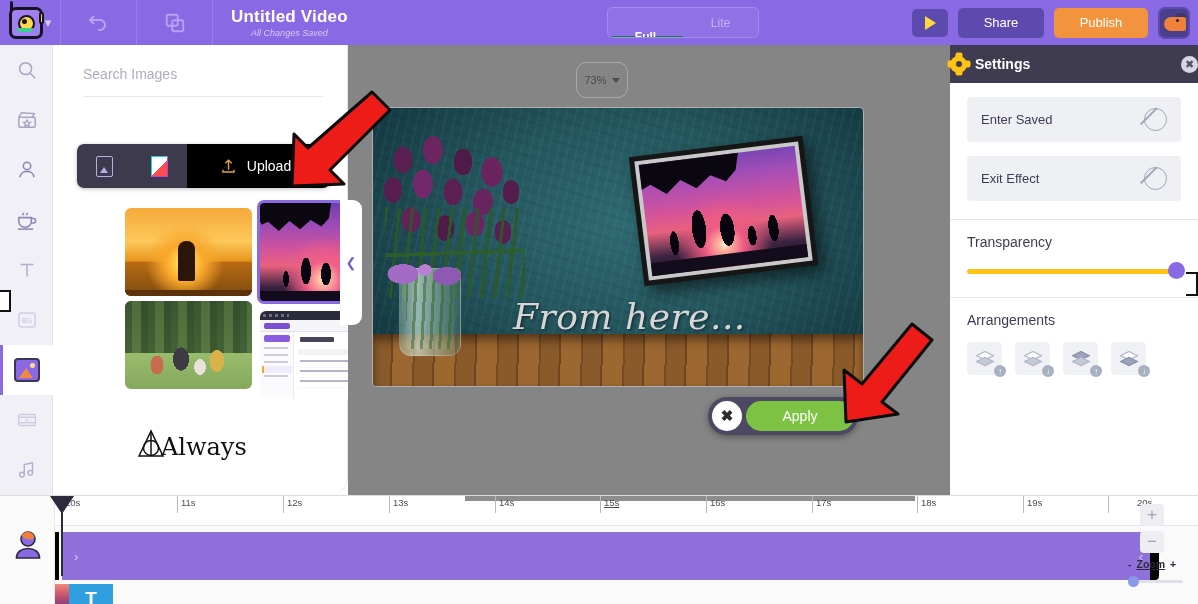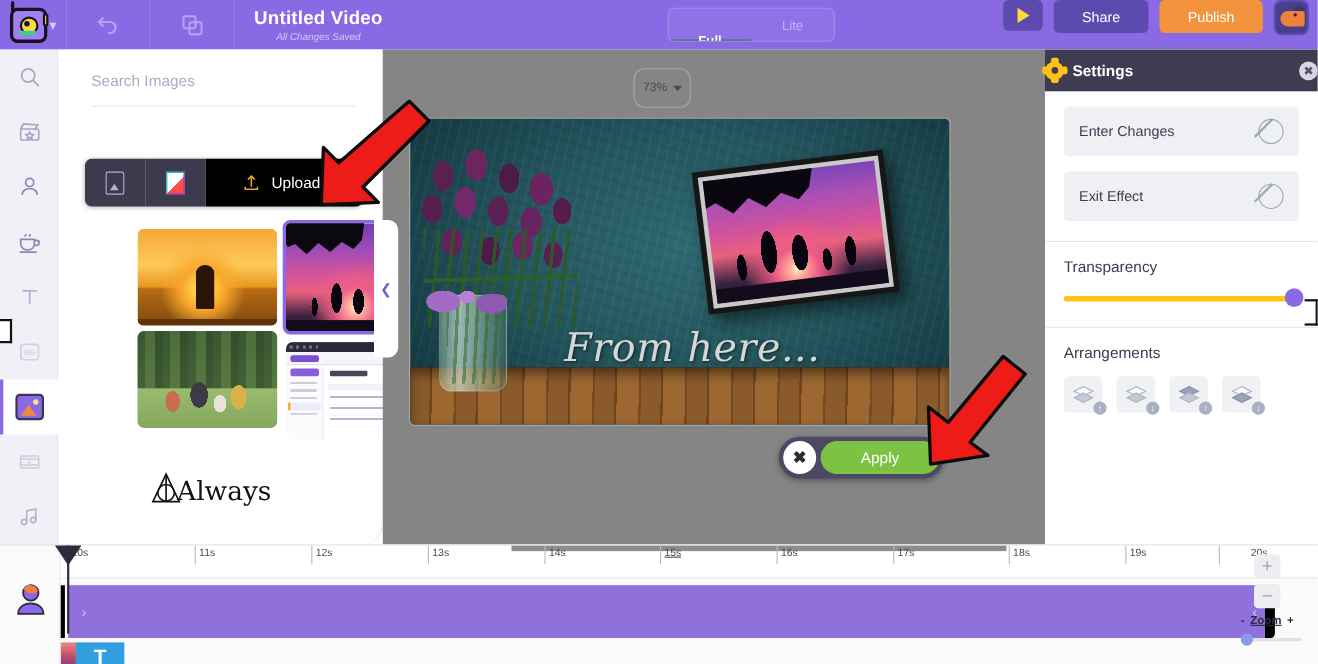--- a/index.html
+++ b/index.html
@@ -68,21 +68,21 @@
   }
   .seg {
     flex: 1; display: flex; align-items: center; justify-content: center;
     font-size: 12px; cursor: pointer;
   }
   .seg.active { background: #15803d; color: #ffffff; font-weight: bold; margin-top: 28px; }
   .seg.inactive { color: #c3b1f3; }
 
   .tb-right {
     position: absolute; right: 8px; top: 0; height: 45px;
-    display: flex; align-items: flex-start; gap: 10px; margin-left: 20px;
+    display: flex; align-items: center; gap: 10px; margin-left: 20px;
   }
   .play-btn {
     width: 36px; height: 28px; border-radius: 5px; background: #5d4aae;
     display: flex; align-items: center; justify-content: center; cursor: pointer;
   }
   .play-tri {
     width: 0; height: 0; border-left: 11px solid #ffd93b;
     border-top: 7px solid transparent; border-bottom: 7px solid transparent;
   }
   .share-btn {
@@ -814,21 +814,21 @@
       <div class="gear">
         <div class="gear-hole"></div>
       </div>
       <div class="set-title">Settings</div>
       <div class="set-close">
         <span>✖</span>
       </div>
     </div>
 
     <div class="effect-row">
-      <span class="effect-label">Enter Changes</span>
+      <span class="effect-label">Enter Saved</span>
       <span class="no-circle"></span>
     </div>
     <div class="effect-row">
       <span class="effect-label">Exit Effect</span>
       <span class="no-circle"></span>
     </div>
 
     <div class="sep"></div>
     <div class="sec-label">Transparency</div>
     <div class="slider-wrap">

